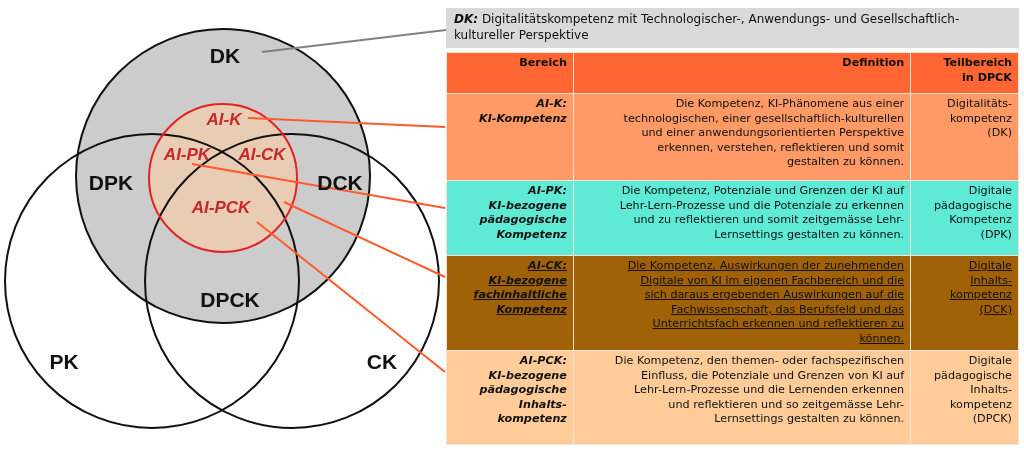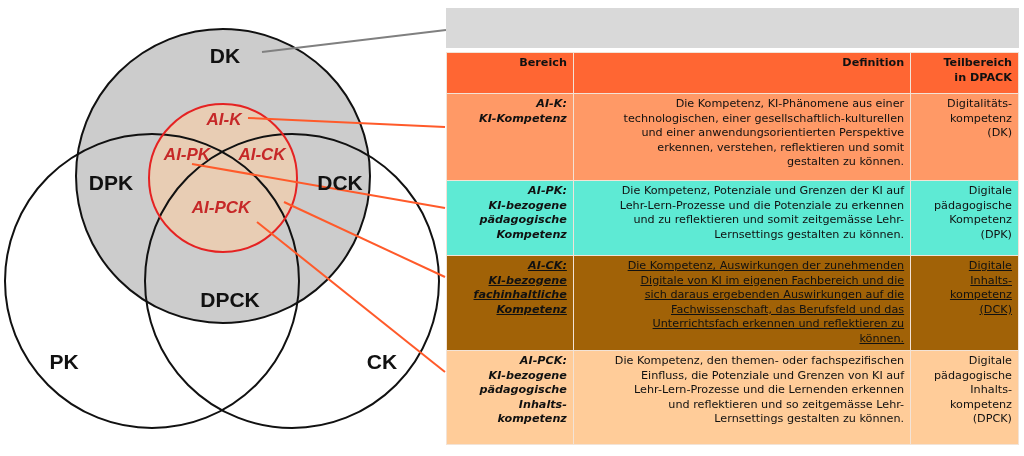--- a/index.html
+++ b/index.html
@@ -68,30 +68,32 @@
   <text class="venn-label" x="64" y="369" text-anchor="middle">PK</text>
   <text class="venn-label" x="382" y="369" text-anchor="middle">CK</text>
 
   <text class="ai-label" x="224" y="125" text-anchor="middle">AI-K</text>
   <text class="ai-label" x="187" y="160" text-anchor="middle">AI-PK</text>
   <text class="ai-label" x="262" y="160" text-anchor="middle">AI-CK</text>
   <text class="ai-label" x="221" y="213" text-anchor="middle">AI-PCK</text>
 </svg>
 
 <div id="dk-box">
+  <span class="line"><span class="term">DK:</span><span> Digitalitätskompetenz mit Technologischer-, Anwendungs- und Gesellschaftlich-</span></span>
+  <span class="line">kultureller Perspektive</span>
 </div>
 
 <table id="table">
   <thead>
     <tr>
       <th class="col1">Bereich</th>
       <th class="col2">Definition</th>
       <th class="col3">
         <span class="line">Teilbereich</span>
-        <span class="line">in DPACK</span>
+        <span class="line">in DPCK</span>
       </th>
     </tr>
   </thead>
   <tbody>
 
     <tr class="r1">
       <td class="area col1">
         <span class="line">AI-K:</span>
         <span class="line">KI-Kompetenz</span>
       </td>

